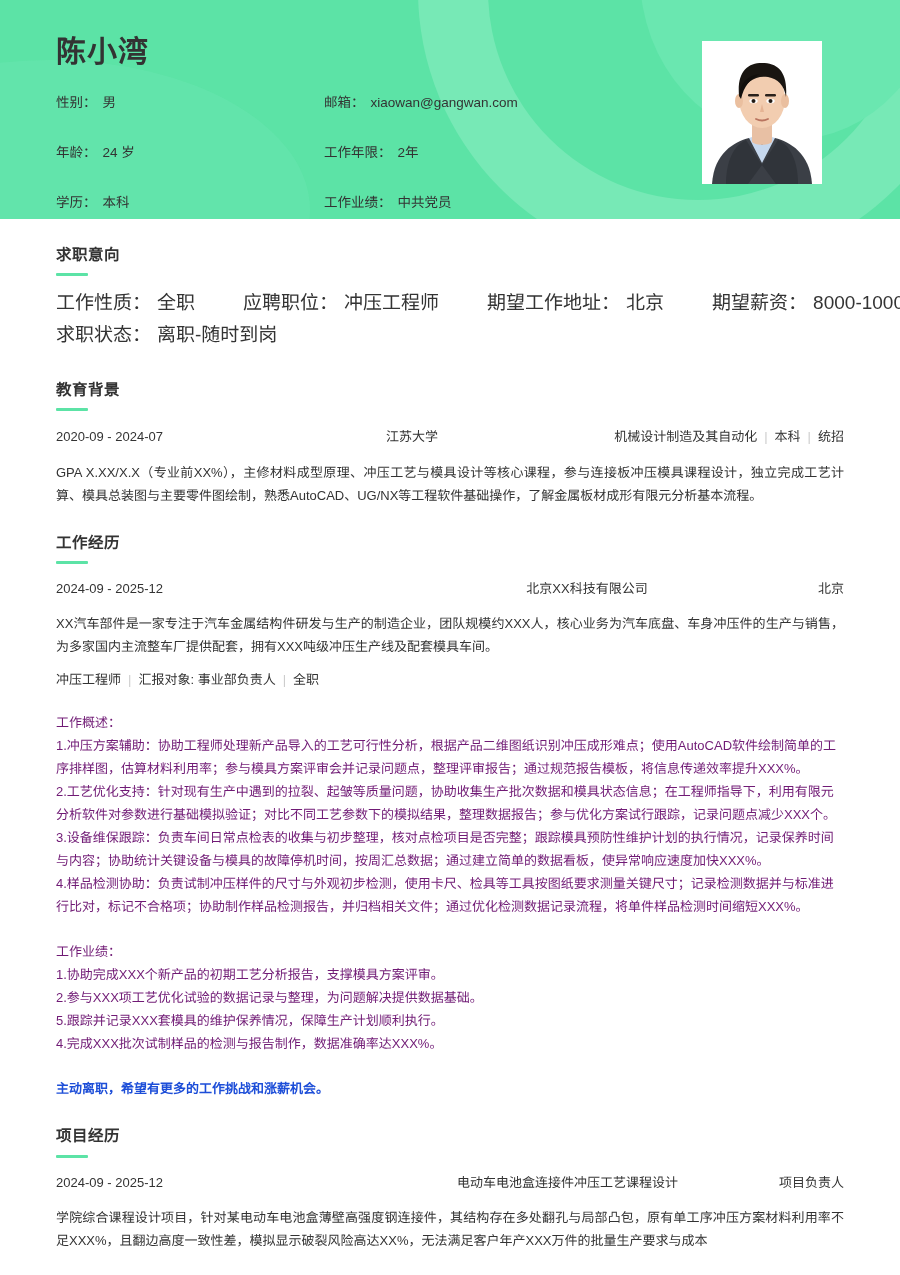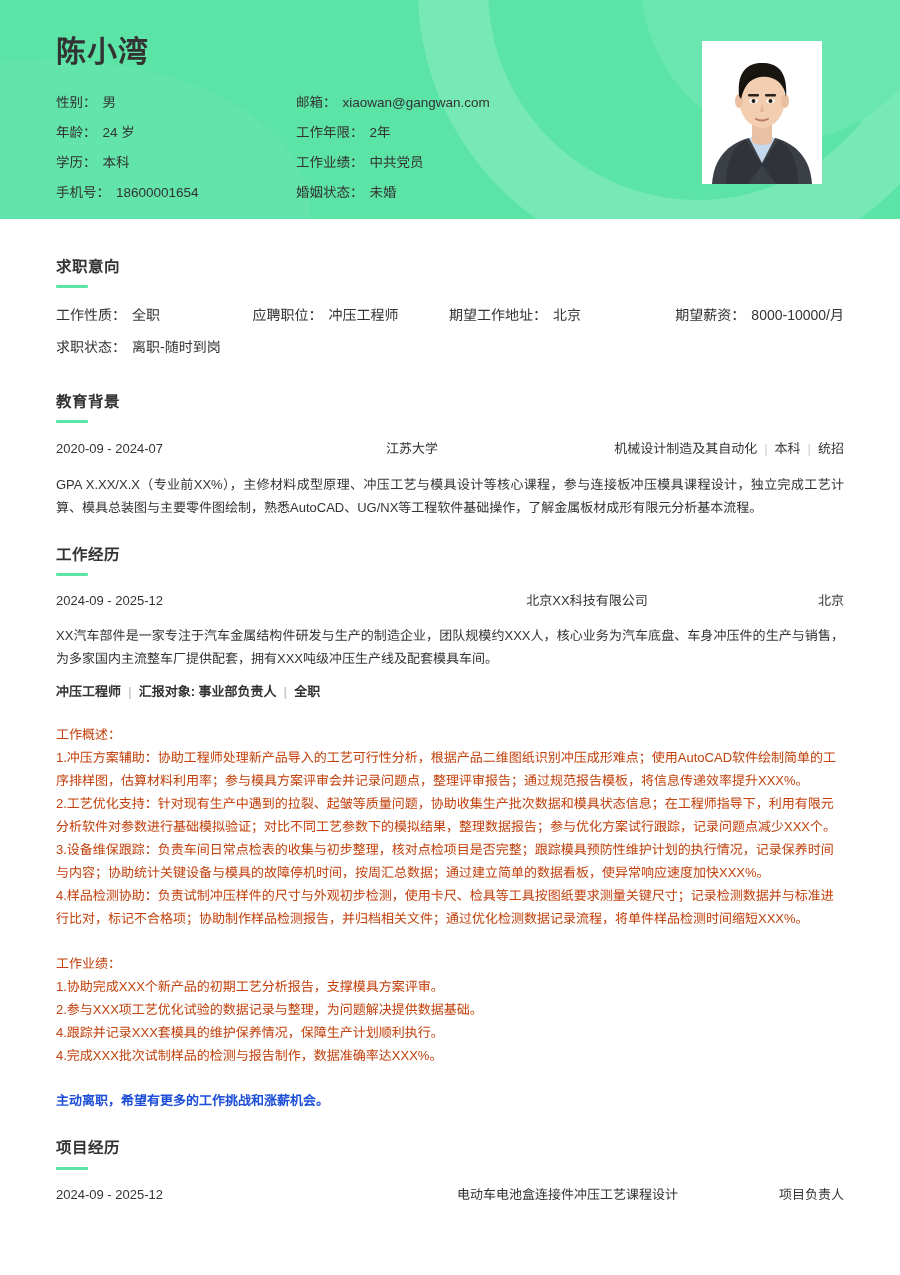--- a/index.html
+++ b/index.html
@@ -63,20 +63,21 @@
     letter-spacing: 1px;
     line-height: 1.2;
     margin-bottom: 22px;
   }
   .info-grid {
     display: grid;
     grid-template-columns: 240px auto;
     row-gap: 8px;
     column-gap: 0px;
     max-width: 620px;
+    gap: 28px;
   }
   .info-item {
     font-size: 13.5px;
     color: #333333;
     line-height: 22px;
     white-space: nowrap;
   }
   .info-item .lbl { color: #333333; }
   .info-item .val { color: #333333; margin-left: 6px; }
 
@@ -86,21 +87,21 @@
     top: 41px;
     width: 120px;
     height: 143px;
     z-index: 4;
     background: #ffffff;
     overflow: hidden;
   }
   .photo svg { display: block; width: 120px; height: 143px; }
 
   
-  .content { padding: 12px 56px 0 56px; }
+  .content { padding: 0 56px 0 56px; }
 
   .section { padding-top: 26px; }
   .section-title {
     font-size: 15.5px;
     font-weight: bold;
     color: #333333;
     letter-spacing: .5px;
     line-height: 1.3;
   }
   .section-rule {
@@ -109,21 +110,21 @@
     background: #5ce3a6;
     margin-top: 8px;
     margin-bottom: 14px;
     border-radius: 1px;
   }
 
   
   .intent-row {
     display: flex;
     align-items: baseline;
-    font-size: 14px;
+    font-size: 19px;
     color: #333333;
     line-height: 26px;
     margin-bottom: 6px;
     gap: 48px;
   }
   .intent-cell { white-space: nowrap; }
   .intent-cell .lbl { color: #333; }
   .intent-cell .val { color: #333; margin-left: 6px; }
   .intent-c1 { width: 200px; }
   .intent-c2 { width: 200px; }
@@ -160,26 +161,25 @@
     line-height: 23px;
     color: #333333;
     margin-top: 12px;
     text-align: justify;
   }
   .meta-line {
     font-size: 13px;
     line-height: 22px;
     color: #333333;
     margin-top: 11px;
-    font-weight: bold;
   }
   .block {
     font-size: 13px;
     line-height: 23px;
-    color: #c2410c;
+    color: #701a75;
     margin-top: 14px;
     white-space: pre-wrap;
   }
   .block.gap { margin-top: 22px; }
   .closing {
     font-size: 13px;
     line-height: 23px;
     color: #1d4ed8;
     margin-top: 22px;
     font-weight: bold;
@@ -321,32 +321,33 @@
 
       <div class="block" style="margin-top:20px;">工作概述：</div>
       <div class="block" style="margin-top:0;">1.冲压方案辅助：协助工程师处理新产品导入的工艺可行性分析，根据产品二维图纸识别冲压成形难点；使用AutoCAD软件绘制简单的工序排样图，估算材料利用率；参与模具方案评审会并记录问题点，整理评审报告；通过规范报告模板，将信息传递效率提升XXX%。</div>
       <div class="block" style="margin-top:0;">2.工艺优化支持：针对现有生产中遇到的拉裂、起皱等质量问题，协助收集生产批次数据和模具状态信息；在工程师指导下，利用有限元分析软件对参数进行基础模拟验证；对比不同工艺参数下的模拟结果，整理数据报告；参与优化方案试行跟踪，记录问题点减少XXX个。</div>
       <div class="block" style="margin-top:0;">3.设备维保跟踪：负责车间日常点检表的收集与初步整理，核对点检项目是否完整；跟踪模具预防性维护计划的执行情况，记录保养时间与内容；协助统计关键设备与模具的故障停机时间，按周汇总数据；通过建立简单的数据看板，使异常响应速度加快XXX%。</div>
       <div class="block" style="margin-top:0;">4.样品检测协助：负责试制冲压样件的尺寸与外观初步检测，使用卡尺、检具等工具按图纸要求测量关键尺寸；记录检测数据并与标准进行比对，标记不合格项；协助制作样品检测报告，并归档相关文件；通过优化检测数据记录流程，将单件样品检测时间缩短XXX%。</div>
 
       <div class="block gap">工作业绩：</div>
       <div class="block" style="margin-top:0;">1.协助完成XXX个新产品的初期工艺分析报告，支撑模具方案评审。</div>
       <div class="block" style="margin-top:0;">2.参与XXX项工艺优化试验的数据记录与整理，为问题解决提供数据基础。</div>
-      <div class="block" style="margin-top:0;">4.跟踪并记录XXX套模具的维护保养情况，保障生产计划顺利执行。</div>
+      <div class="block" style="margin-top:0;">5.跟踪并记录XXX套模具的维护保养情况，保障生产计划顺利执行。</div>
       <div class="block" style="margin-top:0;">4.完成XXX批次试制样品的检测与报告制作，数据准确率达XXX%。</div>
 
       <div class="closing">主动离职，希望有更多的工作挑战和涨薪机会。</div>
     </div>
 
     <div class="section">
       <div class="section-title">项目经历</div>
       <div class="section-rule"></div>
 
       <div class="entry-row">
         <div class="entry-date">2024-09 - 2025-12</div>
         <div class="entry-mid">电动车电池盒连接件冲压工艺课程设计</div>
         <div class="entry-right">项目负责人</div>
       </div>
 
+      <div class="para">学院综合课程设计项目，针对某电动车电池盒薄壁高强度钢连接件，其结构存在多处翻孔与局部凸包，原有单工序冲压方案材料利用率不足XXX%，且翻边高度一致性差，模拟显示破裂风险高达XX%，无法满足客户年产XXX万件的批量生产要求与成本</div>
     </div>
 
   </div>
 </div>
 
 </body></html>

